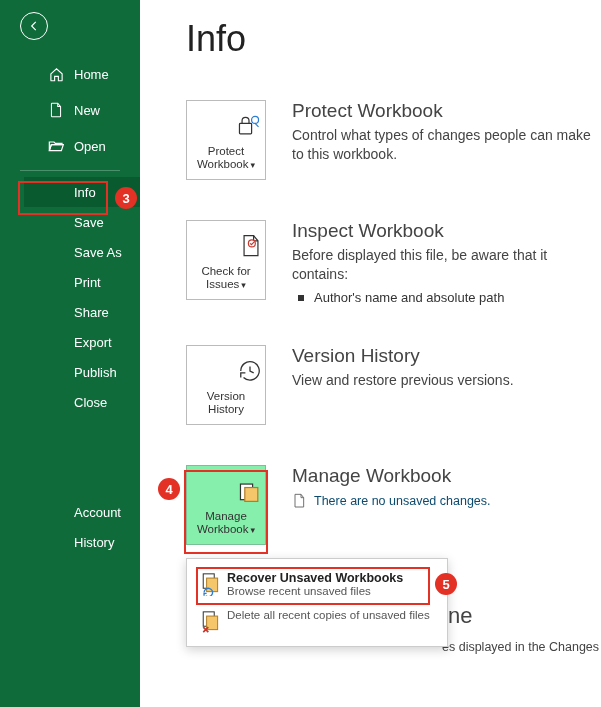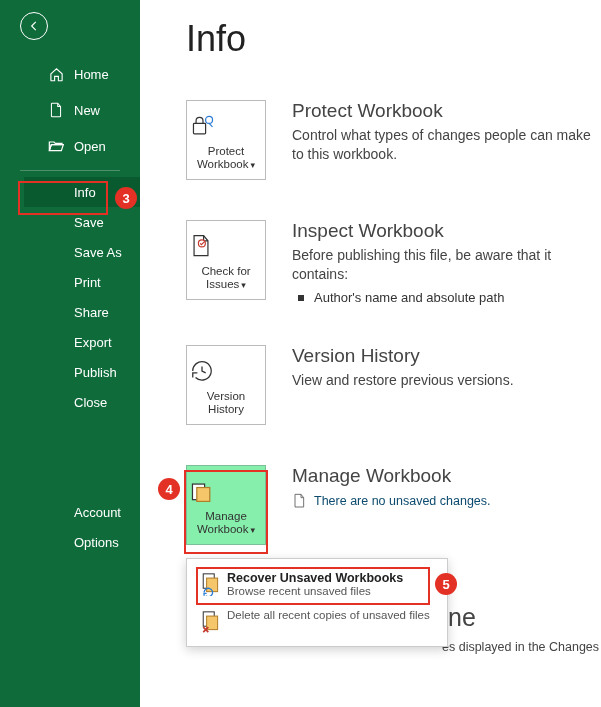--- a/index.html
+++ b/index.html
@@ -65,21 +65,21 @@
     margin-bottom: 40px;
     position: relative;
   }
   .tile {
     width: 80px;
     min-height: 80px;
     border: 1px solid #bbb;
     background: #fff;
     display: flex;
     flex-direction: column;
-    align-items: flex-start;
+    align-items: flex-end;
     justify-content: center;
     font-size: 11.5px;
     text-align: center;
     padding: 6px 2px 4px 2px;
     cursor: pointer;
     color: #333;
   }
   .tile.highlight {
     background: #86efac;
     border: 1px solid #7bbf99;
@@ -153,21 +153,21 @@
     left: 442px;
     top: 640px;
     font-size: 12.5px;
     color: #444;
     white-space: nowrap;
   }
   .changes-title-frag {
     position: absolute;
     left: 448px;
     top: 603px;
-    font-size: 25px;
+    font-size: 22px;
     color: #444;
   }
 </style>
 </head>
 <body>
 
 <div class="sidebar">
   <div class="back-circle">
     <svg width="14" height="14" viewBox="0 0 24 24" fill="none" stroke="#fff" stroke-width="2">
         <path d="M15 5l-7 7 7 7"></path>
@@ -231,21 +231,21 @@
   <div class="nav-item compact">
     <span style="margin-left:28px">Close</span>
   </div>
 
   <div style="height:80px"></div>
 
   <div class="nav-item compact">
     <span style="margin-left:28px">Account</span>
   </div>
   <div class="nav-item compact">
-    <span style="margin-left:28px">Options</span>
+    <span style="margin-left:28px">History</span>
   </div>
 </div>
 
 <div class="main">
   <div class="page-title">Info</div>
 
   <div class="section">
     <div class="tile">
       <div class="tile-icon">
         <svg width="28" height="26" viewBox="0 0 32 30" fill="none" stroke="#333" stroke-width="1.4">
@@ -270,21 +270,21 @@
           <path d="M5 3h11l5 6v17H5z"></path>
             <path d="M16 3v6h5"></path>
           <circle cx="14" cy="12" r="4" fill="#fff" stroke="#c43a2f"></circle>
           <path d="M12 12l1.5 1.5L17 10" stroke="#c43a2f"></path>
         </svg>
       </div>
       <div class="tile-label"><span>Check for Issues</span><span class="chev">▾</span></div>
     </div>
     <div class="section-text">
       <div class="section-title">Inspect Workbook</div>
-      <div class="section-desc">Before publishing this file, be aware that it contains:</div>
+      <div class="section-desc">Before displayed this file, be aware that it contains:</div>
       <div class="bullet-row">
         <div class="bullet-sq"></div>
         <span>Author's name and absolute path</span>
       </div>
     </div>
   </div>
 
   <div class="section">
     <div class="tile">
       <div class="tile-icon">

